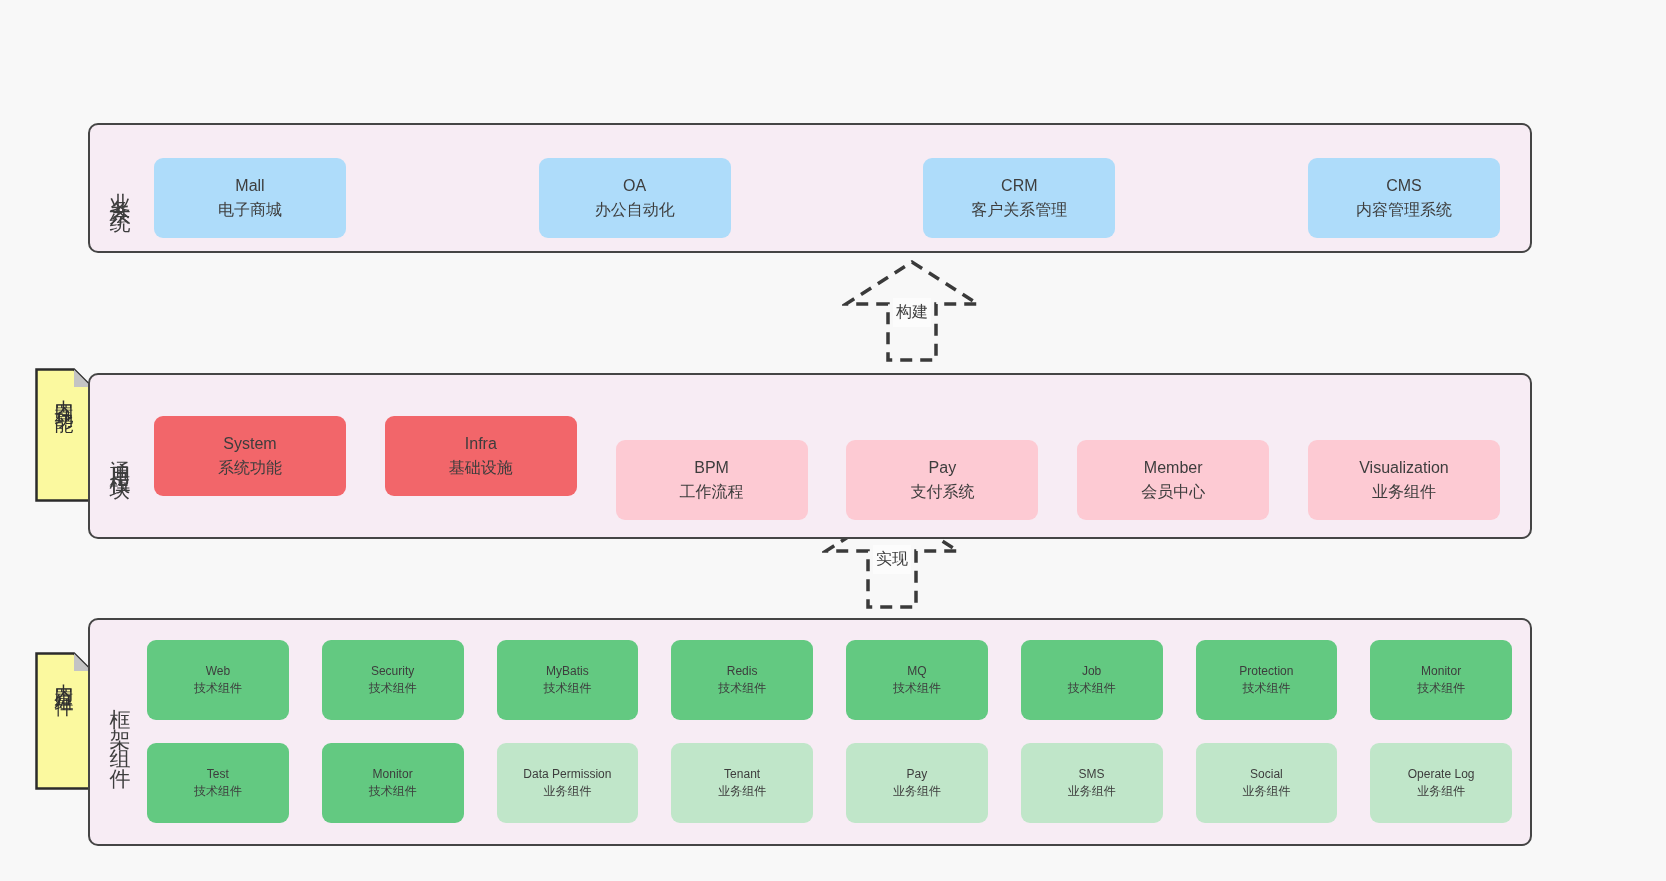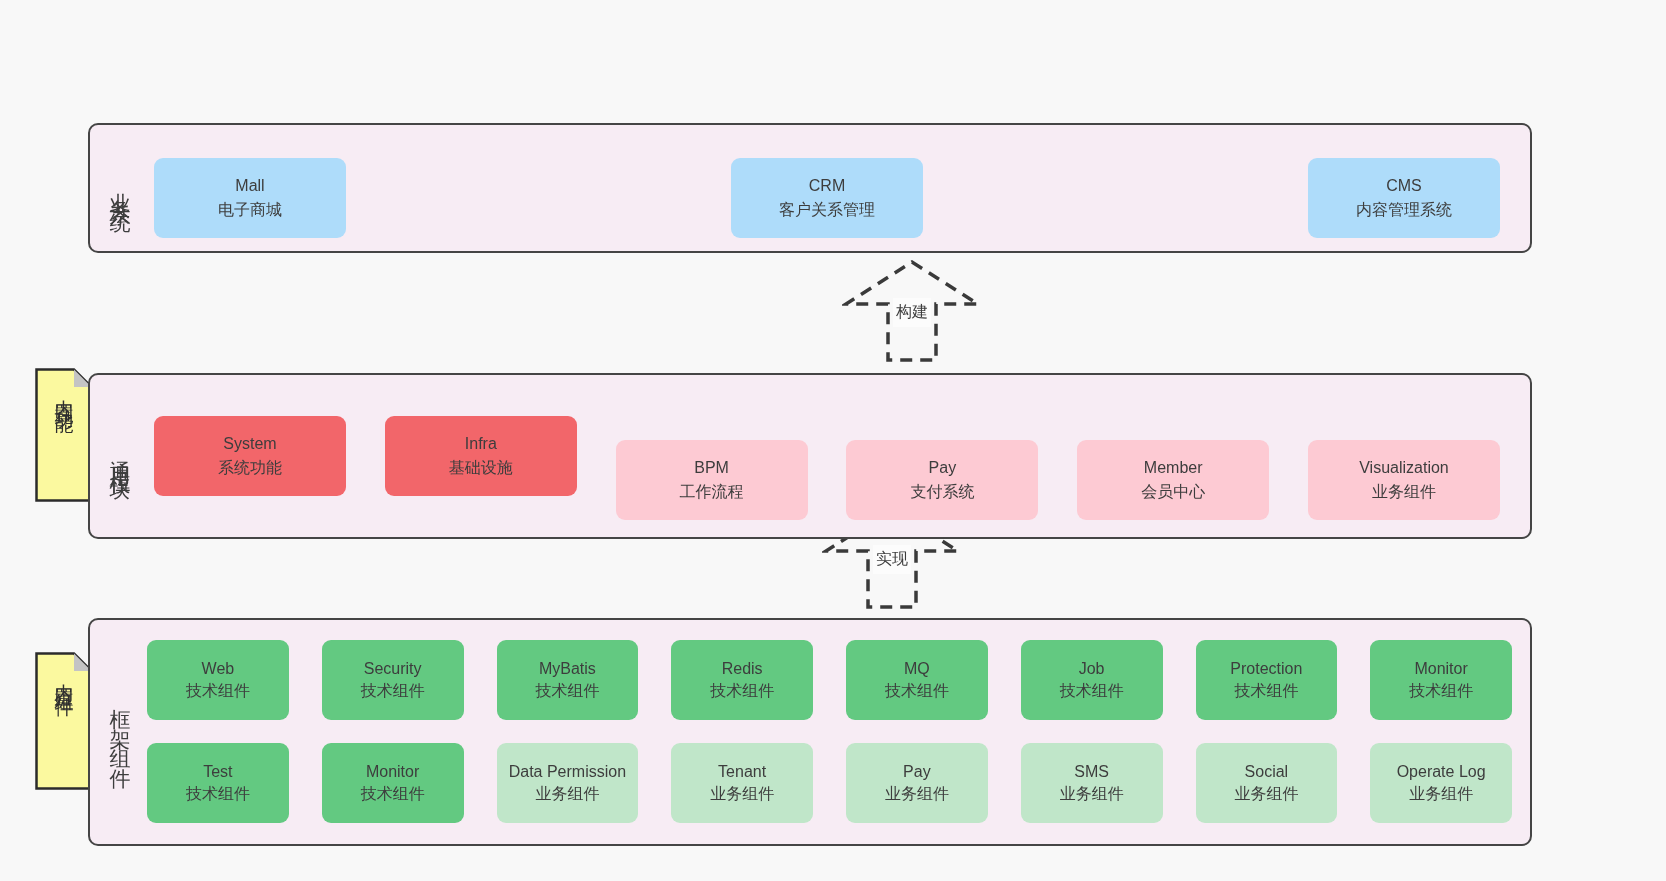--- a/index.html
+++ b/index.html
@@ -41,21 +41,21 @@
   .blue{background:var(--blue);margin-top:20px;} .red{background:var(--red);}
   .pink{background:var(--pink);margin-top:48px;} .green{background:var(--green);}
   .green-light{background:var(--green-light);}
   .grid{
     position:absolute;left:57px;right:18px;top:20px;bottom:21px;
     display:grid;grid-template-columns:repeat(8,1fr);
     grid-template-rows:1fr 1fr;gap:23px 33px;
   }
   .gbox{
     border-radius:9px;display:flex;flex-direction:column;align-items:center;
-    justify-content:center;text-align:center;font-size:16px;line-height:1.4;
+    justify-content:center;text-align:center;font-size:12px;line-height:1.4;
     padding:2px;box-sizing:border-box;
   }
   .arrow{position:absolute;width:140px;height:106px;z-index:1;}
   #arrow-build{left:842px;top:258px;}
   #arrow-implement{left:822px;top:505px;}
   .arrow svg{position:absolute;left:0;top:0;}
   .arrow-label{
     position:absolute;left:50%;top:40px;transform:translateX(-50%);
     background:var(--label-bg);padding:4px 3px;font-size:16px;color:var(--text);
     white-space:nowrap;z-index:3;
@@ -74,20 +74,24 @@
 <body>
 
 <div class="panel" id="panel-business">
   <div class="layer-label">业务系统</div>
   <div class="box-row">
     <div class="box blue">
       <div class="t">Mall</div>
       <div class="s">电子商城</div>
     </div>
     <div class="box blue">
+      <div class="t">OA</div>
+      <div class="s">办公自动化</div>
+    </div>
+    <div class="box blue">
       <div class="t">CRM</div>
       <div class="s">客户关系管理</div>
     </div>
     <div class="box blue">
       <div class="t">CMS</div>
       <div class="s">内容管理系统</div>
     </div>
   </div>
 </div>
 

